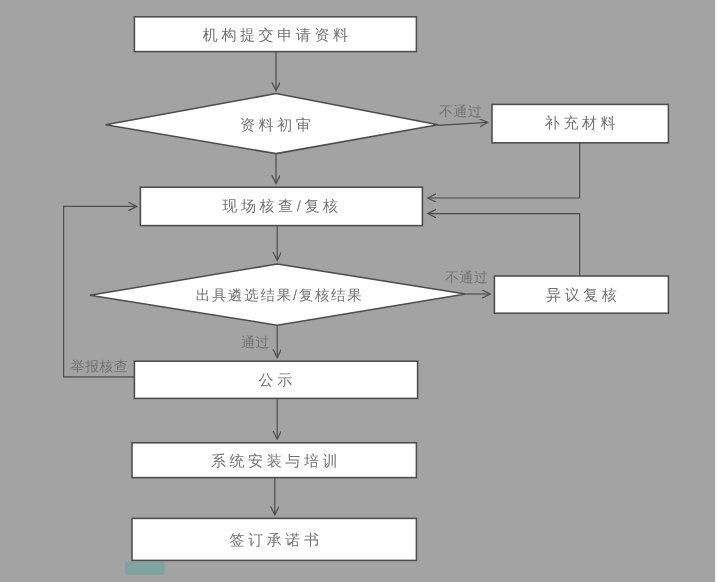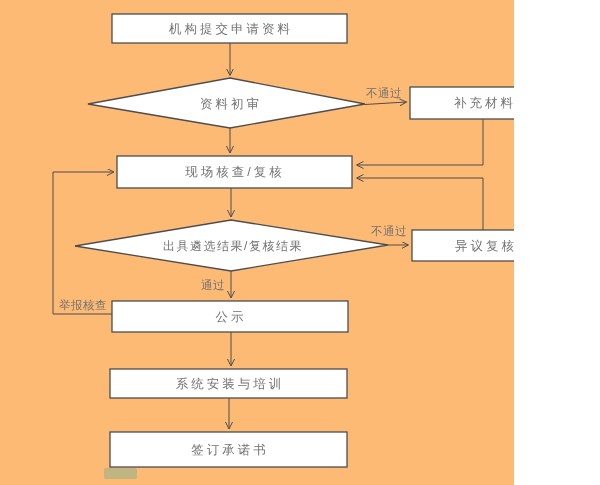--- a/index.html
+++ b/index.html
@@ -2,23 +2,23 @@
 <html><head>
 <meta charset="utf-8">
 <style>
   html, body {
     margin: 0;
     padding: 0;
     background: #ffffff;
   }
   .canvas {
     position: relative;
-    width: 514px;
+    width: 596px;
     height: 485px;
-    background: #fdba74;
+    background: #a3a3a3;
     overflow: hidden;
   }
   svg {
     display: block;
   }
   .shape {
     fill: #ffffff;
     stroke: #4d4d4d;
     stroke-width: 1.3;
   }

